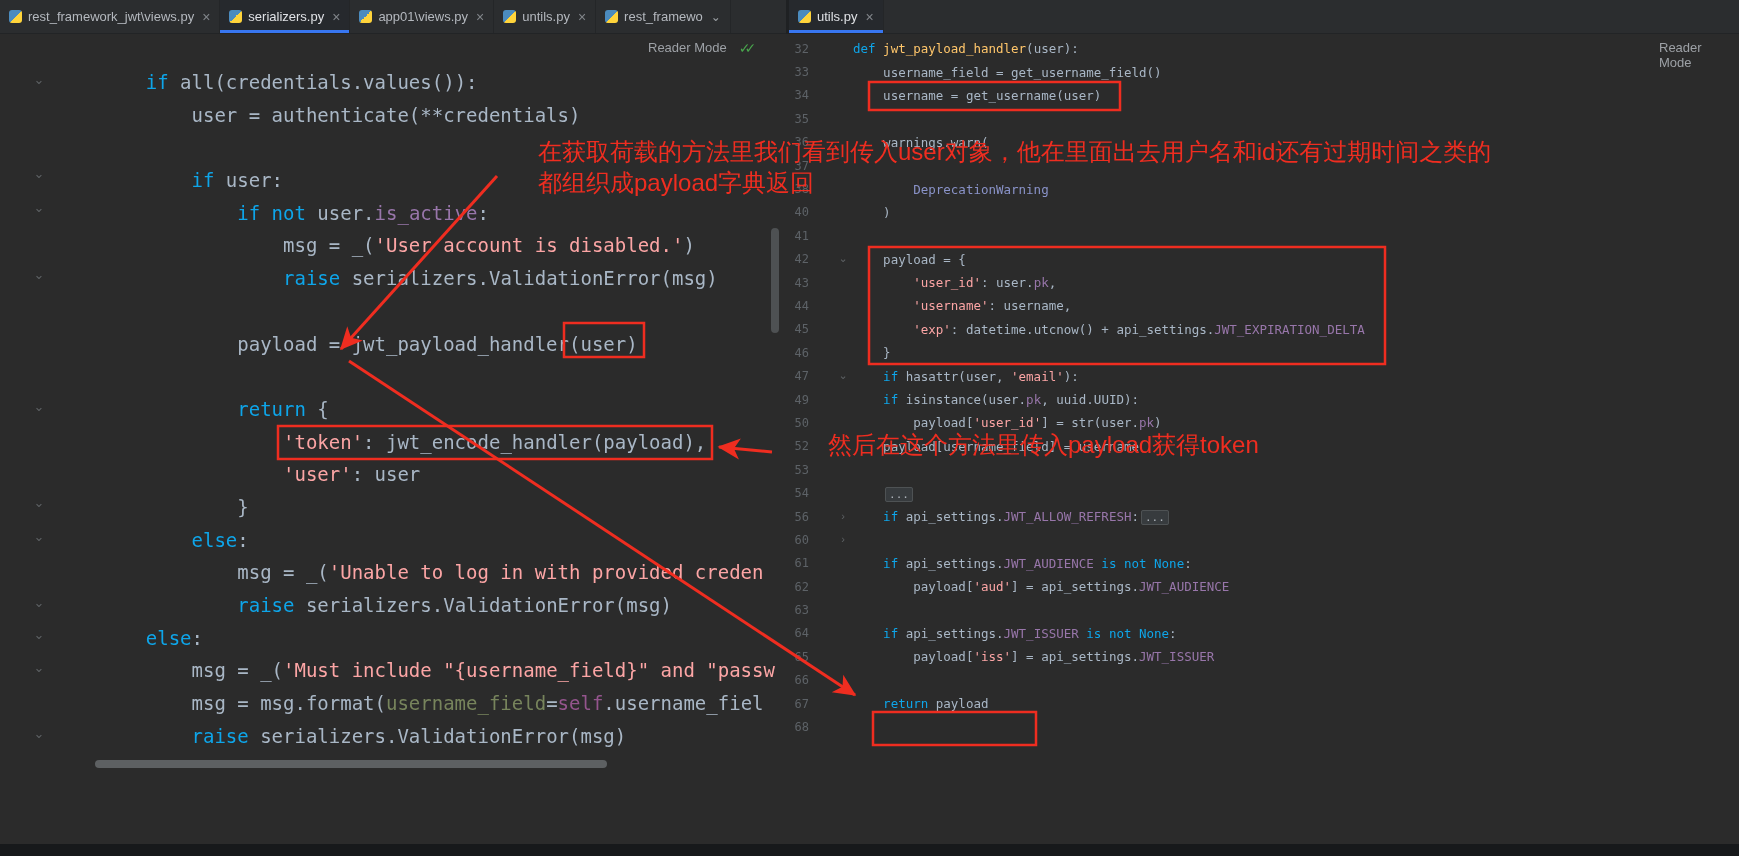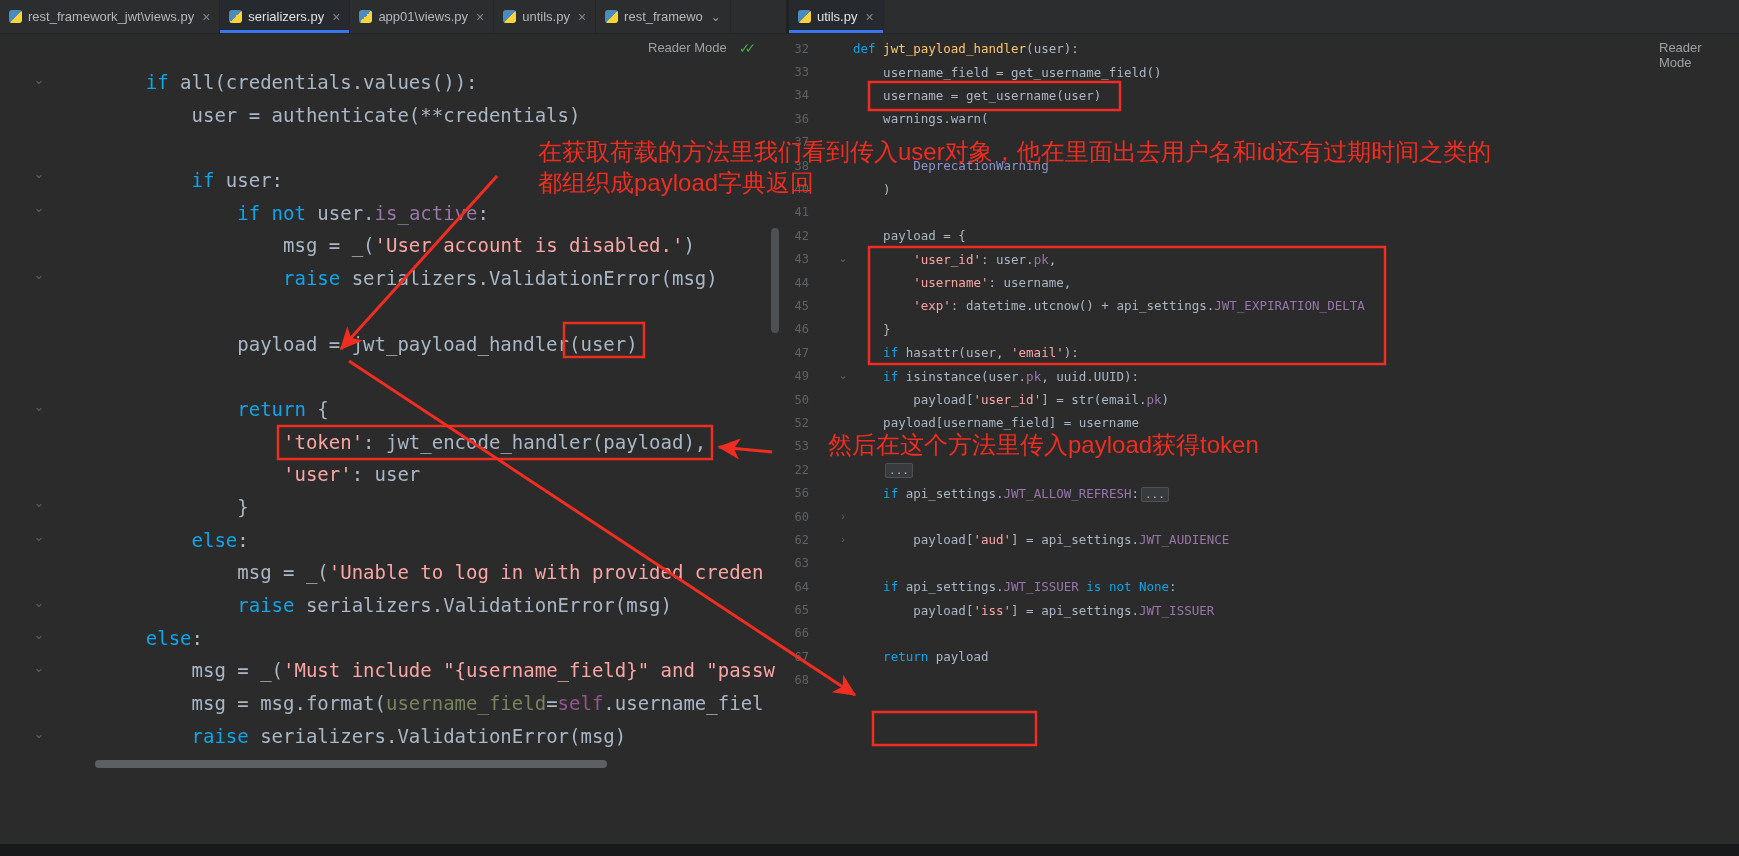--- a/index.html
+++ b/index.html
@@ -147,20 +147,24 @@
         </div>
         <div class="rrow">
           <span class="lnum">33</span>
           <span class="rcode"><span class="tk-d">    username_field = get_username_field()</span></span>
         </div>
         <div class="rrow">
           <span class="lnum">34</span>
           <span class="rcode"><span class="tk-d">    username = get_username(user)</span></span>
         </div>
         <div class="rrow">
+          <span class="lnum">35</span>
+          <span class="rcode"></span>
+        </div>
+        <div class="rrow">
           <span class="lnum">36</span>
           <span class="rcode"><span class="tk-d">    warnings.warn(</span></span>
         </div>
         <div class="rrow">
           <span class="lnum">37</span>
           <span class="rcode"></span>
         </div>
         <div class="rrow">
           <span class="lnum">38</span>
           <span class="rcode"><span class="tk-c">        DeprecationWarning</span></span>
@@ -196,41 +200,45 @@
         <div class="rrow">
           <span class="lnum">47</span>
           <span class="rcode"><span class="tk-k">    if </span><span class="tk-d">hasattr(user, </span><span class="tk-s">'email'</span><span class="tk-d">):</span></span>
         </div>
         <div class="rrow">
           <span class="lnum">49</span>
           <span class="rcode"><span class="tk-k">    if </span><span class="tk-d">isinstance(user.</span><span class="tk-a">pk</span><span class="tk-d">, uuid.UUID):</span></span>
         </div>
         <div class="rrow">
           <span class="lnum">50</span>
-          <span class="rcode"><span class="tk-d">        payload[</span><span class="tk-s">'user_id'</span><span class="tk-d">] = str(email.</span><span class="tk-a">pk</span><span class="tk-d">)</span></span>
+          <span class="rcode"><span class="tk-d">        payload[</span><span class="tk-s">'user_id'</span><span class="tk-d">] = str(user.</span><span class="tk-a">pk</span><span class="tk-d">)</span></span>
         </div>
         <div class="rrow">
           <span class="lnum">52</span>
           <span class="rcode"><span class="tk-d">    payload[username_field] = username</span></span>
         </div>
         <div class="rrow">
           <span class="lnum">53</span>
           <span class="rcode"></span>
         </div>
         <div class="rrow">
-          <span class="lnum">22</span>
+          <span class="lnum">54</span>
           <span class="rcode"><span class="tk-d">    </span><span class="tk-fold">...</span></span>
         </div>
         <div class="rrow">
           <span class="lnum">56</span>
           <span class="rcode"><span class="tk-k">    if </span><span class="tk-d">api_settings.</span><span class="tk-a">JWT_ALLOW_REFRESH</span><span class="tk-d">:</span><span class="tk-fold">...</span></span>
         </div>
         <div class="rrow">
           <span class="lnum">60</span>
           <span class="rcode"></span>
+        </div>
+        <div class="rrow">
+          <span class="lnum">61</span>
+          <span class="rcode"><span class="tk-k">    if </span><span class="tk-d">api_settings.</span><span class="tk-a">JWT_AUDIENCE</span><span class="tk-k"> is not None</span><span class="tk-d">:</span></span>
         </div>
         <div class="rrow">
           <span class="lnum">62</span>
           <span class="rcode"><span class="tk-d">        payload[</span><span class="tk-s">'aud'</span><span class="tk-d">] = api_settings.</span><span class="tk-a">JWT_AUDIENCE</span></span>
         </div>
         <div class="rrow">
           <span class="lnum">63</span>
           <span class="rcode"></span>
         </div>
         <div class="rrow">

